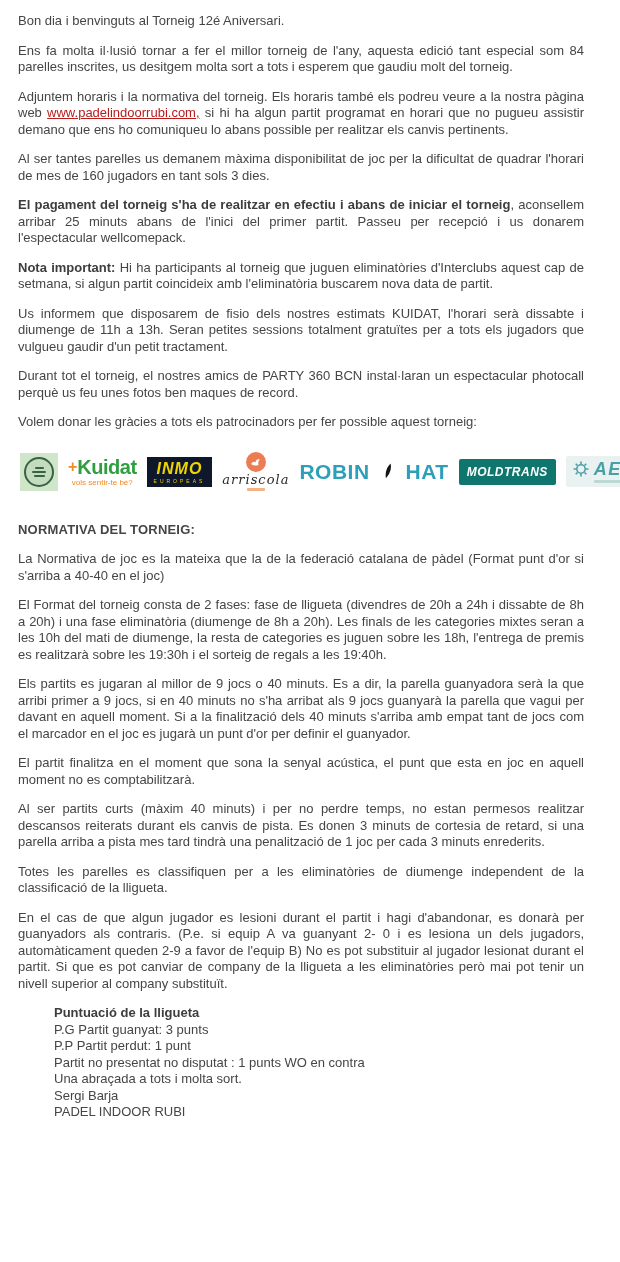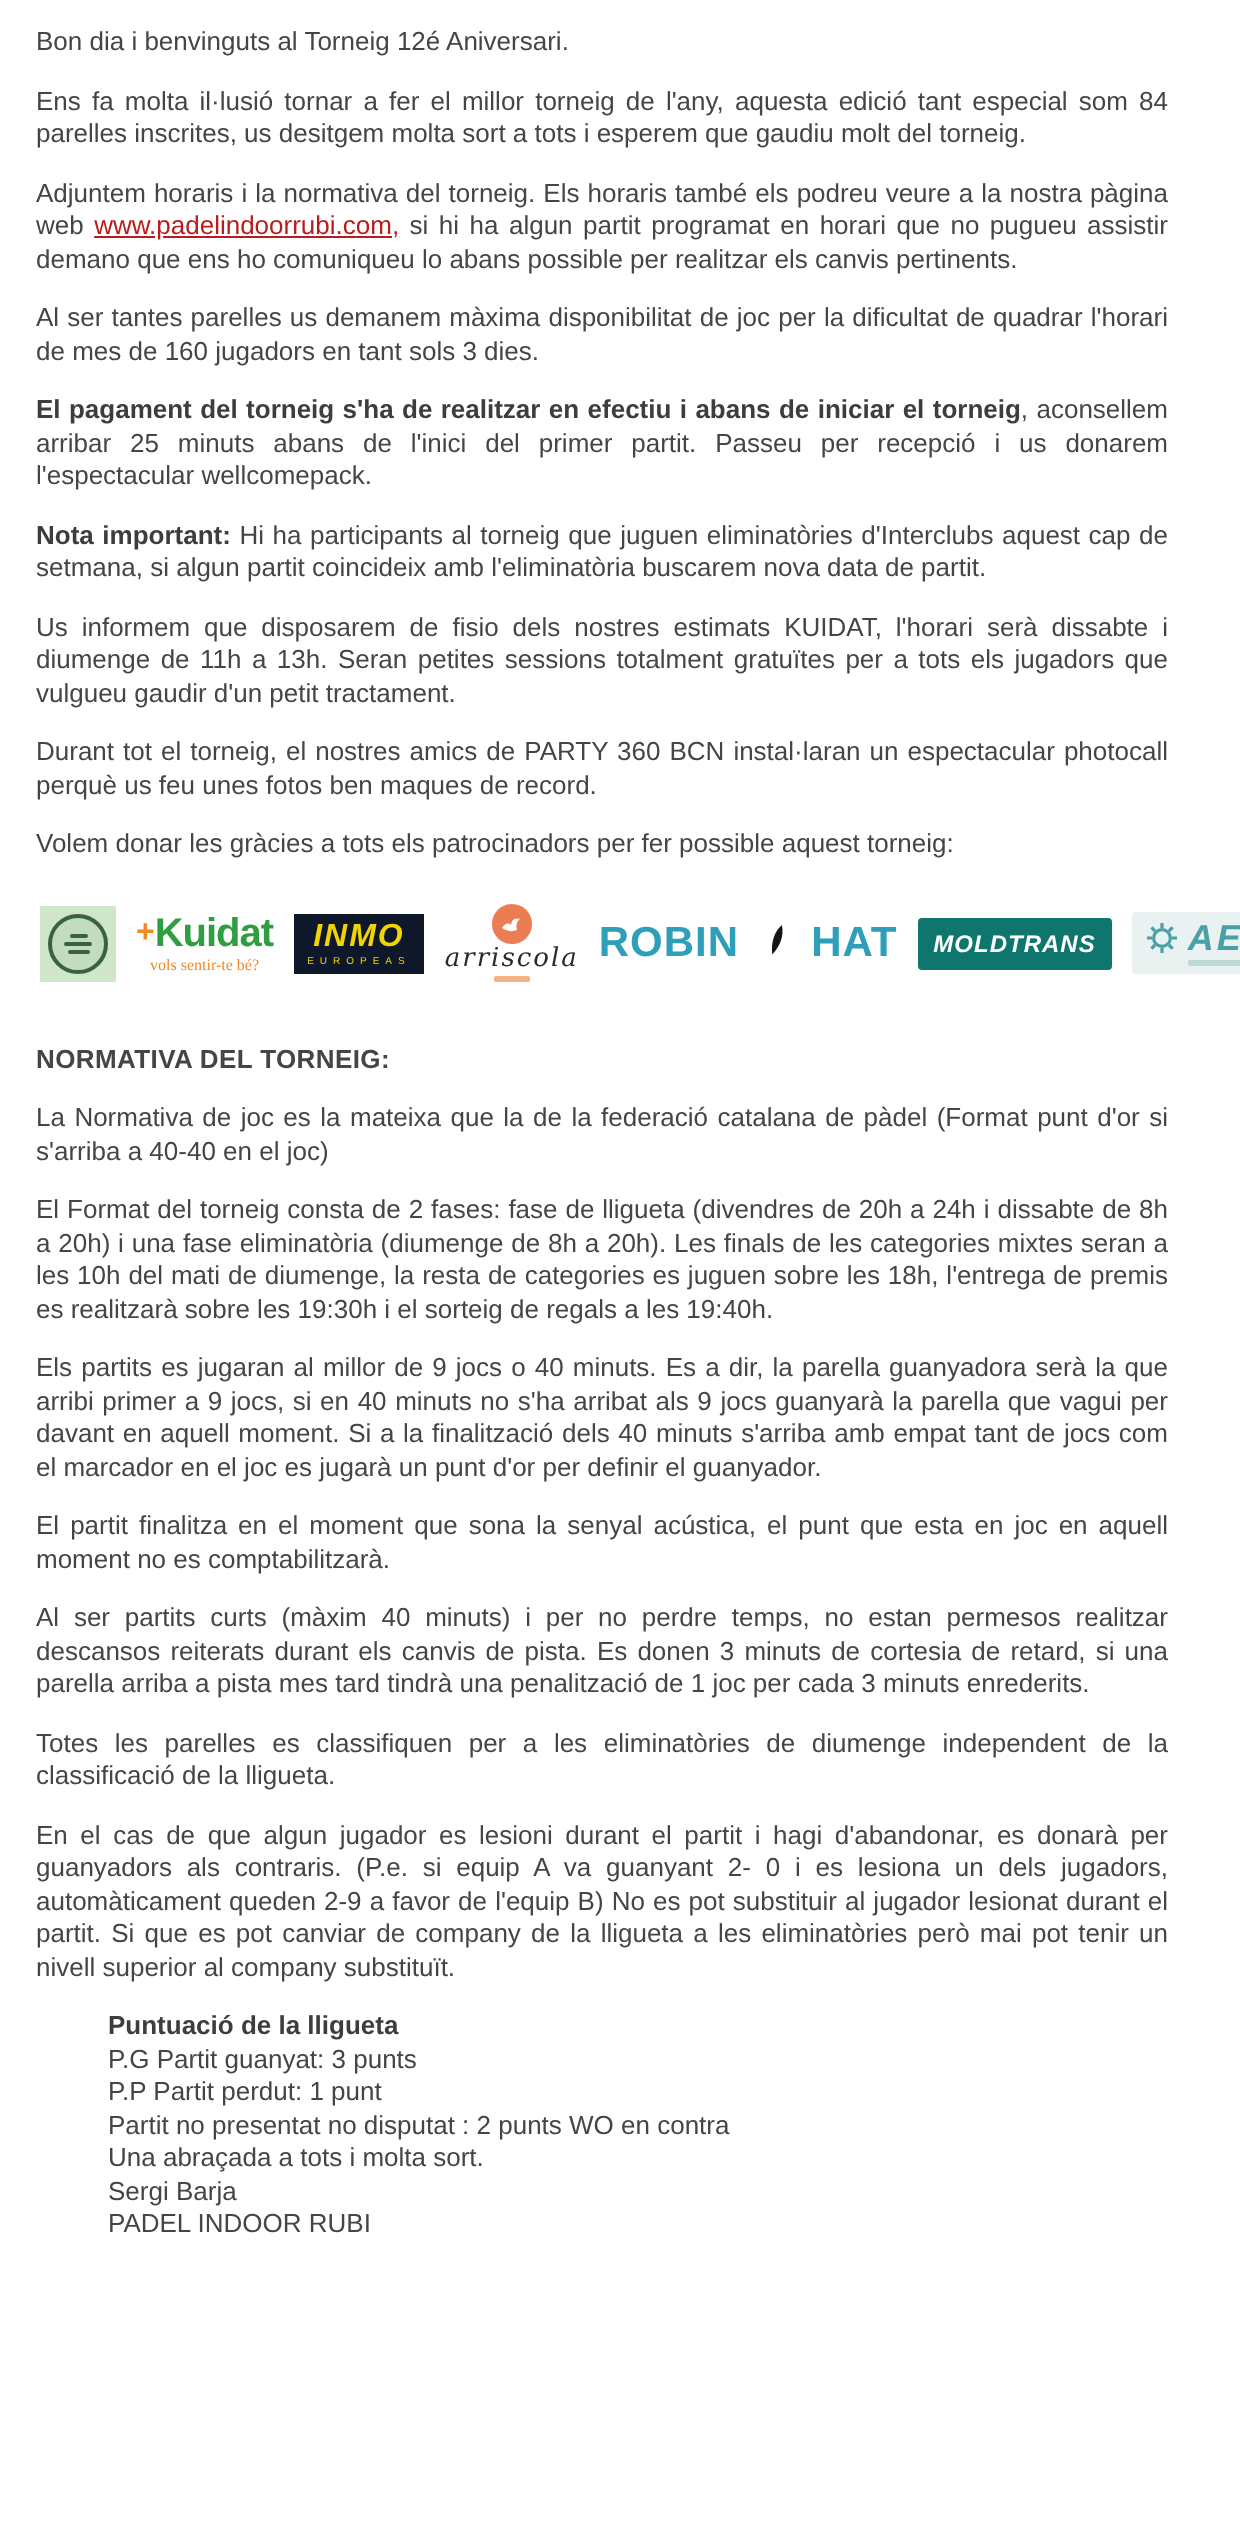--- a/index.html
+++ b/index.html
@@ -22,21 +22,21 @@
 
   .seal{width:38px;height:38px;background:#cfe6cb;justify-content:center;}
   .seal-circle{width:26px;height:26px;border-radius:50%;border:2px solid #3a6140;background:#c2dcbd;
     display:flex;flex-direction:column;align-items:center;justify-content:center;gap:2px;}
   .seal-line{height:2px;background:#3a6140;border-radius:1px;}
   .seal-line.l1{width:9px;}.seal-line.l2{width:14px;}.seal-line.l3{width:11px;}
 
   .kuidat{flex-direction:column;align-items:center;line-height:1;}
   .kuidat-name{font-size:20px;font-weight:bold;color:#2f9e41;letter-spacing:-0.5px;}
   .kuidat-plus{color:#f08a24;font-weight:bold;font-size:16px;vertical-align:2px;}
-  .kuidat-tag{font-size:8px;color:#f08a24;margin-top:2px;font-family:Liberation Serif, serif;}
+  .kuidat-tag{font-size:8px;color:#f08a24;margin-top:2px;}
 
   .inmo{background:#0f172a;flex-direction:column;align-items:center;padding:4px 7px 3px;line-height:1;}
   .inmo-name{font-style:italic;font-weight:bold;font-size:16px;color:#f0d500;letter-spacing:1px;}
   .inmo-sub{font-size:5px;color:#f0d500;letter-spacing:3px;margin-top:2px;}
 
   .arriscola{flex-direction:column;align-items:center;line-height:1;}
   .arris-circle{width:20px;height:20px;background:#ec7d52;border-radius:50%;
     display:flex;align-items:center;justify-content:center;margin-bottom:1px;}
   .arris-name{font-family:"DejaVu Serif","Liberation Serif",serif;font-style:italic;
     font-size:13px;color:#2a2a2a;letter-spacing:1px;}
@@ -158,19 +158,19 @@
   <p>El Format del torneig consta de 2 fases: fase de lligueta (divendres de 20h a 24h i dissabte de 8h a 20h) i una fase eliminatòria (diumenge de 8h a 20h). Les finals de les categories mixtes seran a les 10h del mati de diumenge, la resta de categories es juguen sobre les 18h, l'entrega de premis es realitzarà sobre les 19:30h i el sorteig de regals a les 19:40h.</p>
   <p>Els partits es jugaran al millor de 9 jocs o 40 minuts. Es a dir, la parella guanyadora serà la que arribi primer a 9 jocs, si en 40 minuts no s'ha arribat als 9 jocs guanyarà la parella que vagui per davant en aquell moment. Si a la finalització dels 40 minuts s'arriba amb empat tant de jocs com el marcador en el joc es jugarà un punt d'or per definir el guanyador.</p>
   <p>El partit finalitza en el moment que sona la senyal acústica, el punt que esta en joc en aquell moment no es comptabilitzarà.</p>
   <p>Al ser partits curts (màxim 40 minuts) i per no perdre temps, no estan permesos realitzar descansos reiterats durant els canvis de pista. Es donen 3 minuts de cortesia de retard, si una parella arriba a pista mes tard tindrà una penalització de 1 joc per cada 3 minuts enrederits.</p>
   <p>Totes les parelles es classifiquen per a les eliminatòries de diumenge independent de la classificació de la lligueta.</p>
   <p>En el cas de que algun jugador es lesioni durant el partit i hagi d'abandonar, es donarà per guanyadors als contraris. (P.e. si equip A va guanyant 2- 0 i es lesiona un dels jugadors, automàticament queden 2-9 a favor de l'equip B) No es pot substituir al jugador lesionat durant el partit. Si que es pot canviar de company de la lligueta a les eliminatòries però mai pot tenir un nivell superior al company substituït.</p>
 
   <p class="tight"><strong>Puntuació de la lligueta</strong></p>
   <p class="tight">P.G Partit guanyat: 3 punts</p>
   <p class="tight">P.P Partit perdut: 1 punt</p>
-  <p class="tight">Partit no presentat no disputat : 2 punts WO en contra</p>
+  <p class="tight">Partit no presentat no disputat : 1 punts WO en contra</p>
 
   <p class="tight sig">Una abraçada a tots i molta sort.</p>
   <p class="tight">Sergi Barja</p>
   <p class="tight">PADEL INDOOR RUBI</p>
 
 </div>
 
 </body></html>

